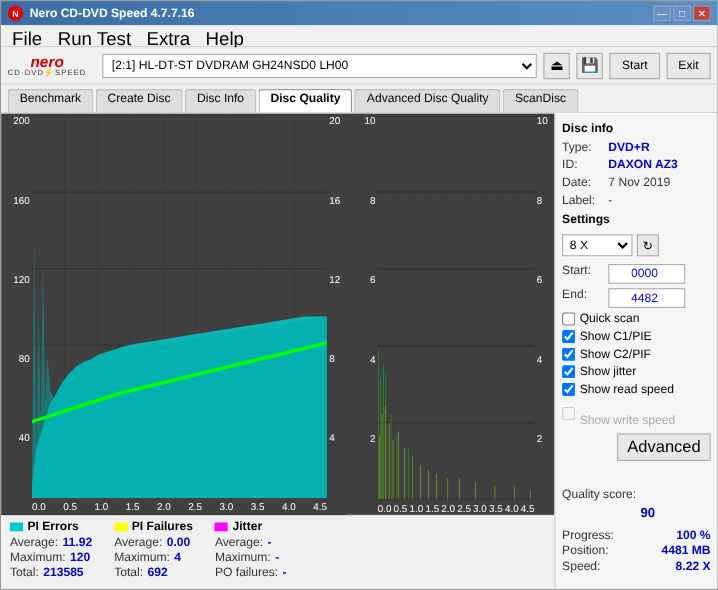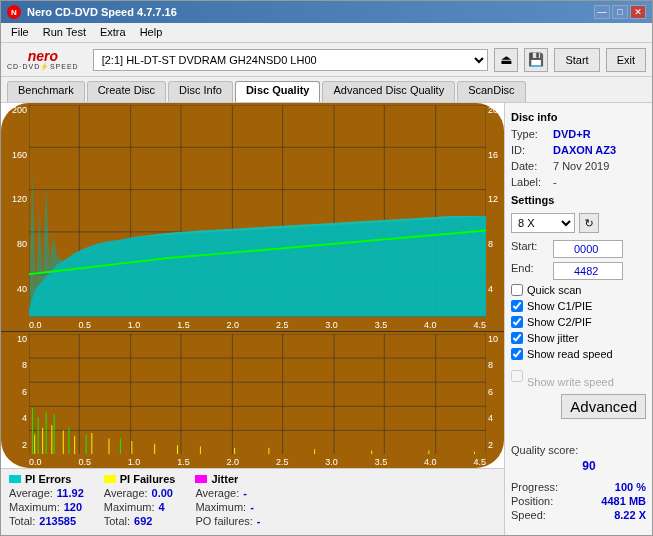--- a/index.html
+++ b/index.html
@@ -69,21 +69,21 @@
       border-bottom: 1px solid #ccc;
       padding: 2px 4px;
       display: flex;
       gap: 2px;
       height: 20px;
       flex-shrink: 0;
     }
     .menu-item {
       padding: 1px 6px;
       cursor: pointer;
-      font-size: 11px;
+      font-size: 17px;
     }
     .toolbar {
       background: #f0f0f0;
       border-bottom: 1px solid #ccc;
       padding: 3px 6px;
       display: flex;
       align-items: center;
       gap: 6px;
       height: 34px;
       flex-shrink: 0;
@@ -161,25 +161,24 @@
       z-index: 1;
     }
     .content {
       display: flex;
       flex: 1;
       background: white;
       overflow: hidden;
     }
     .charts-area {
       flex: 1;
-      background: #a16207;
-      display: flex;
-      flex-direction: column;
+      background: #404040;
+      display: flex;
+      flex-direction: row;
       position: relative;
-      border-radius: 28px;
     }
     .chart-upper {
       flex: 2;
       position: relative;
       border-bottom: 1px solid #333;
     }
     .chart-lower {
       flex: 1.2;
       position: relative;
     }

